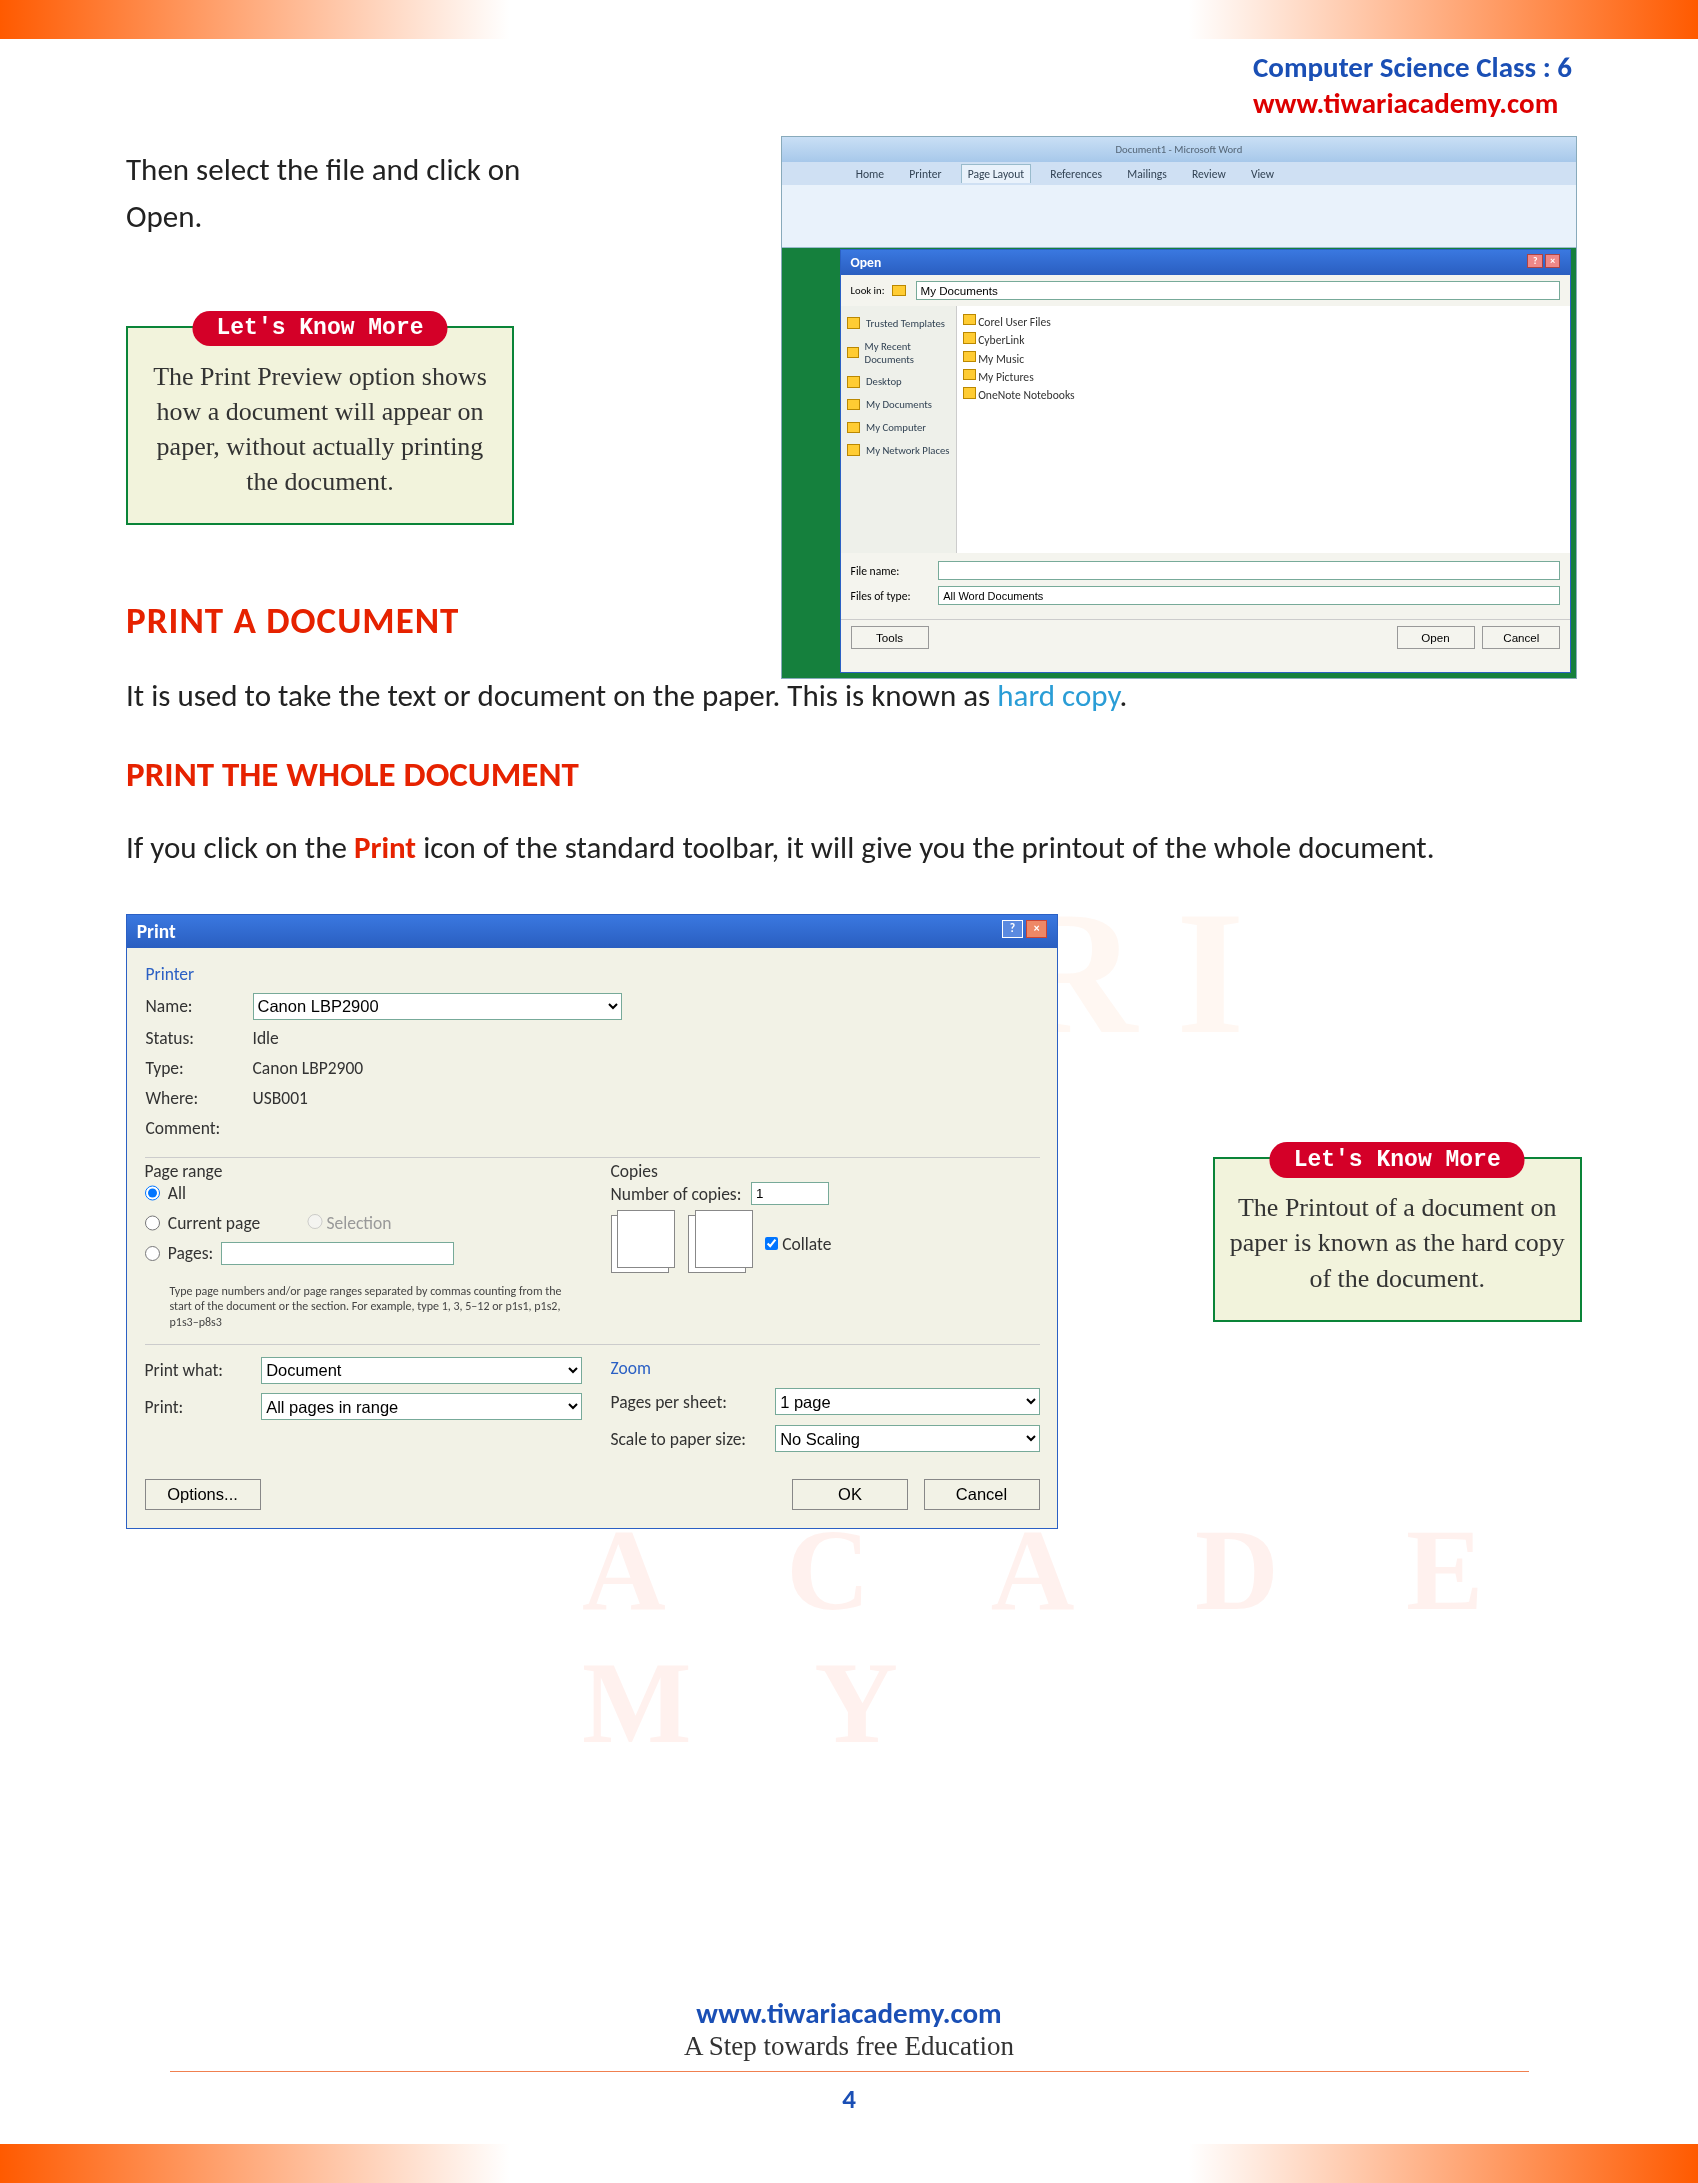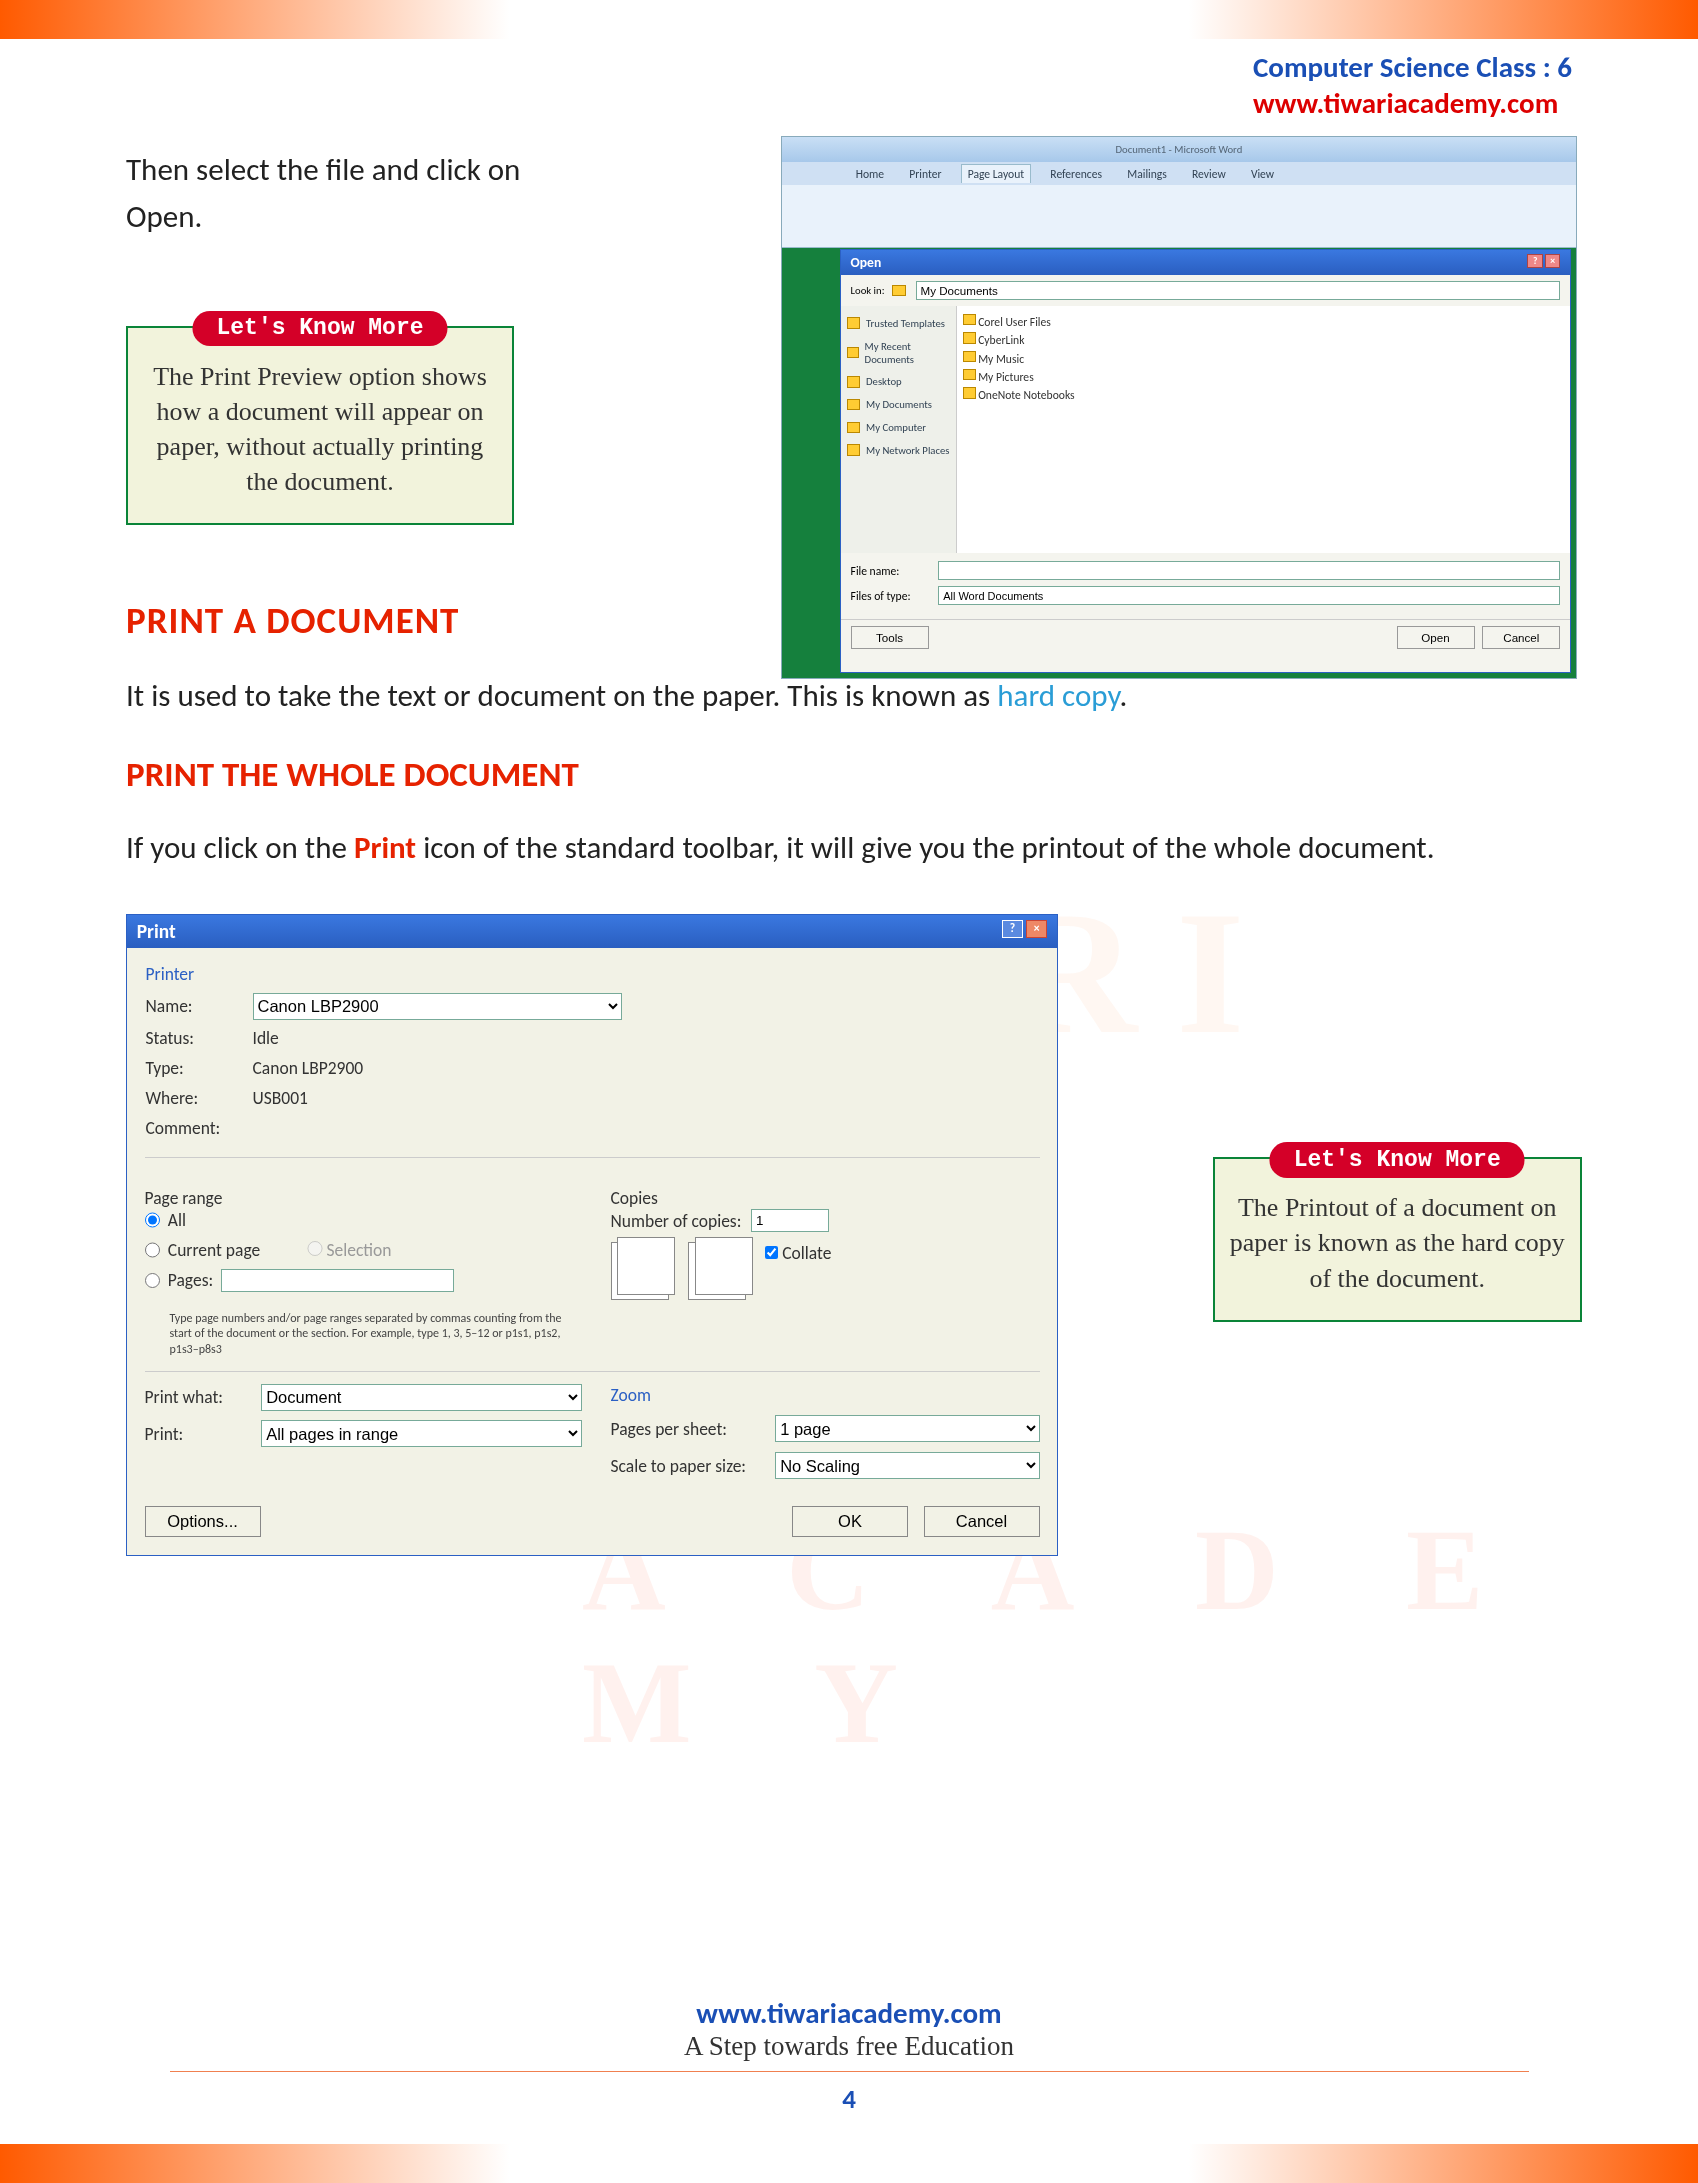--- a/index.html
+++ b/index.html
@@ -52,30 +52,30 @@
 .pd-group{border:1px solid transparent;margin-bottom:9.7px}
 .pd-group .gtitle{color:#2b60c4;font-size:17.5px;margin-bottom:7.8px}
 .printer-section{display:flex;gap:19.4px}
 .printer-left{flex:1}
 .printer-left .row{display:flex;align-items:center;margin-bottom:7.8px}
 .printer-left .row .lbl{width:107px}
 .printer-left select{width:369px;height:27px;border:1px solid #7a9;background:#fff;font-size:16.5px}
 .printer-right{width:204px;display:flex;flex-direction:column;gap:7.8px}
 .printer-right button{height:29px;background:#f2f2e6;border:1px solid #888;font-size:16.5px;text-align:center}
 .printer-right label{display:flex;align-items:center;gap:5.8px;font-size:16.5px}
-.mid-section{display:flex;gap:29px;margin-top:9.7px;border-top:1px solid #ccc;padding-top:29px}
+.mid-section{display:flex;gap:29px;margin-top:9.7px;border-top:1px solid #ccc;padding-top:2px}
 .page-range{width:437px}
 .page-range .opt{display:flex;align-items:center;gap:7.8px;margin-bottom:7.8px}
 .page-range .opt input[type=radio]{width:15.5px;height:15.5px}
 .page-range .opt input[type=text]{width:233px;height:23px;border:1px solid #7a9}
 .page-range .note{font-size:12px;color:#444;line-height:1.3;margin-left:25px;margin-top:19px}
 .copies{flex:1}
 .copies .row{display:flex;align-items:center;gap:9.7px;margin-bottom:9.7px}
 .copies input[type=text]{width:78px;height:23px;border:1px solid #7a9;text-align:left;padding:0 3.9px}
-.copies .collate-area{display:flex;align-items:flex-start;gap:19.4px;margin-top:9.7px}
+.copies .collate-area{display:flex;align-items:center;gap:19.4px;margin-top:9.7px}
 .copies .pages-icon{width:58px;height:58px;border:1px solid #888;background:#fff;position:relative;display:inline-block}
 .copies .pages-icon::before{content:"";position:absolute;top:-5.8px;left:5.8px;width:100%;height:100%;border:1px solid #888;background:#fff}
 .bottom-section{display:flex;gap:29px;margin-top:13.6px;border-top:1px solid #ccc;padding-top:11.6px}
 .bs-left{width:437px}
 .bs-left .row{display:flex;align-items:center;gap:9.7px;margin-bottom:9.7px}
 .bs-left .row .lbl{width:107px}
 .bs-left select{flex:1;height:27px;border:1px solid #7a9;background:#fff;font-size:16.5px}
 .bs-right{flex:1}
 .bs-right .gtitle{color:#2b60c4;margin-bottom:9.7px}
 .bs-right .row{display:flex;align-items:center;gap:9.7px;margin-bottom:9.7px}

